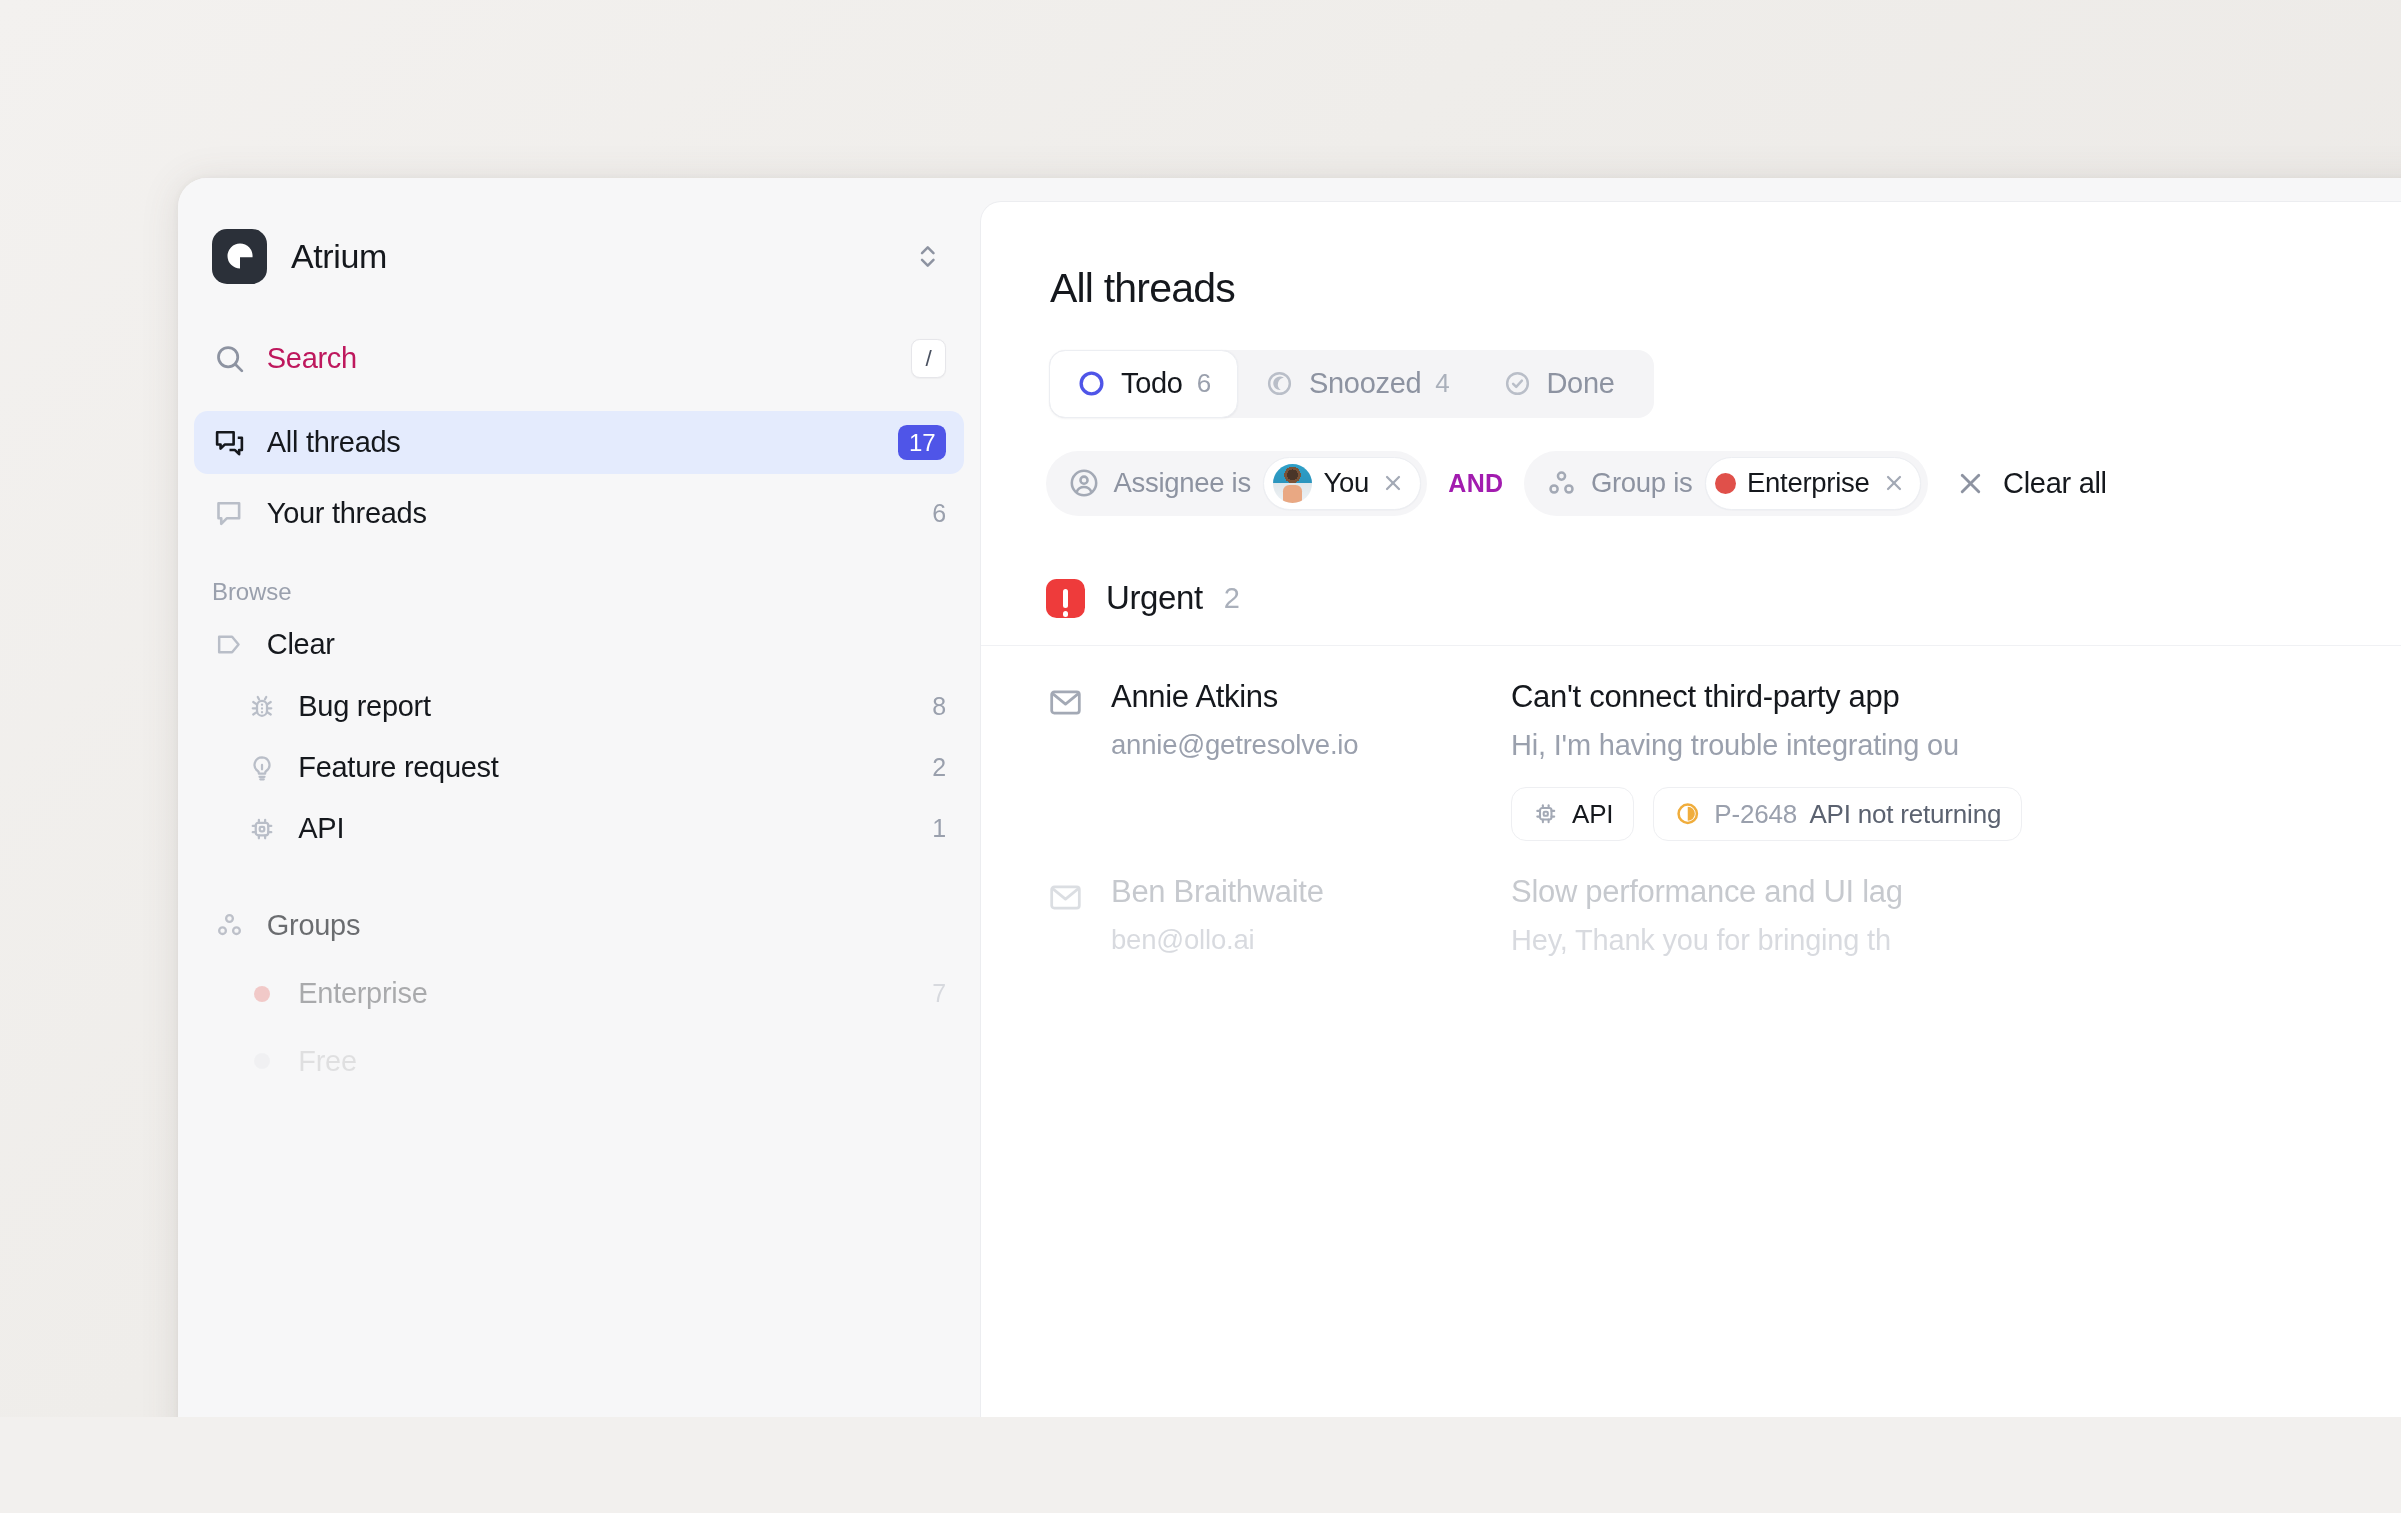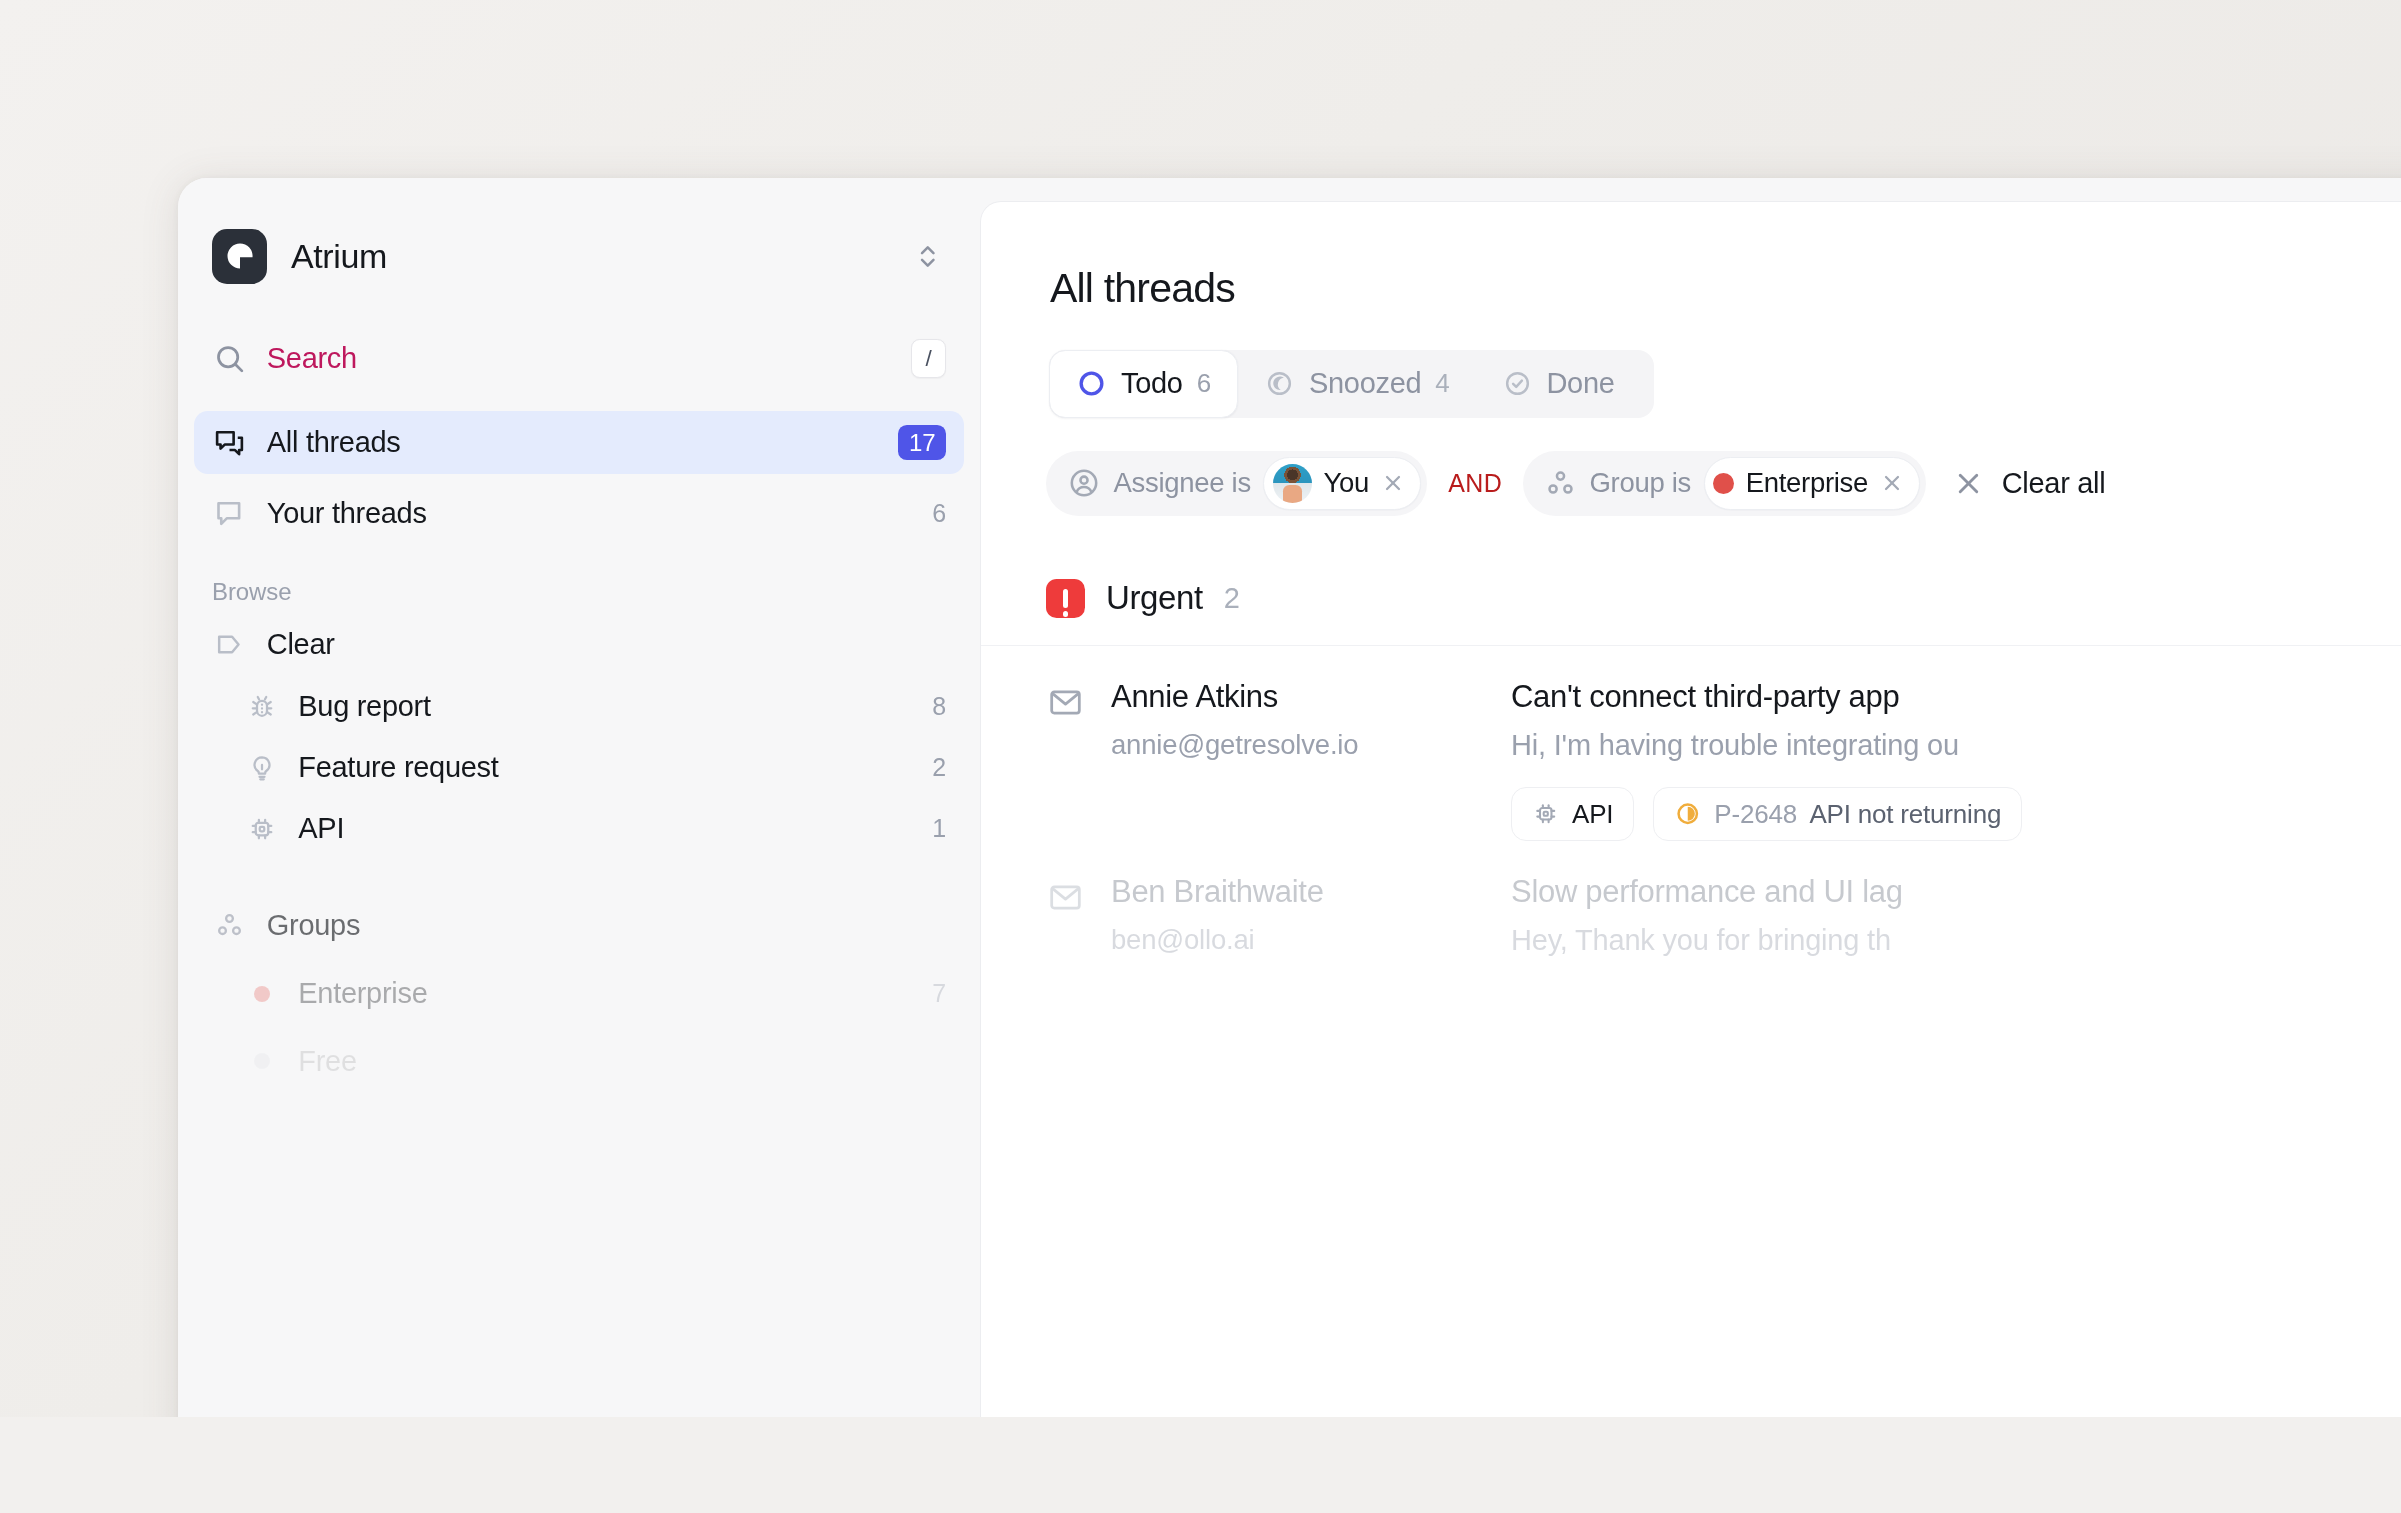--- a/index.html
+++ b/index.html
@@ -262,24 +262,24 @@
   }
   .avatar::after{
     content:"";
     position:absolute; left:50%; top:54%;
     width:19px; height:19px; margin-left:-9.4px;
     border-radius: 6.3px 6.3px 3.8px 3.8px;
     background:#e9a883;
   }
   .filter-and {
     font-size: 25px;
-    color: #b91c1c;
+    color: #a21caf;
     letter-spacing: 0.3px;
     margin: 0 21px;
-    font-weight: 400;
+    font-weight: 700;
   }
   #clear-all {
     display: flex; align-items: center; gap: 16.3px;
     margin-left: 26px;
     white-space: nowrap;
   }
   #clear-all-label { font-size: 29px; color: #15181d; letter-spacing: -0.3px; }
 
   
   #urgent-header {

